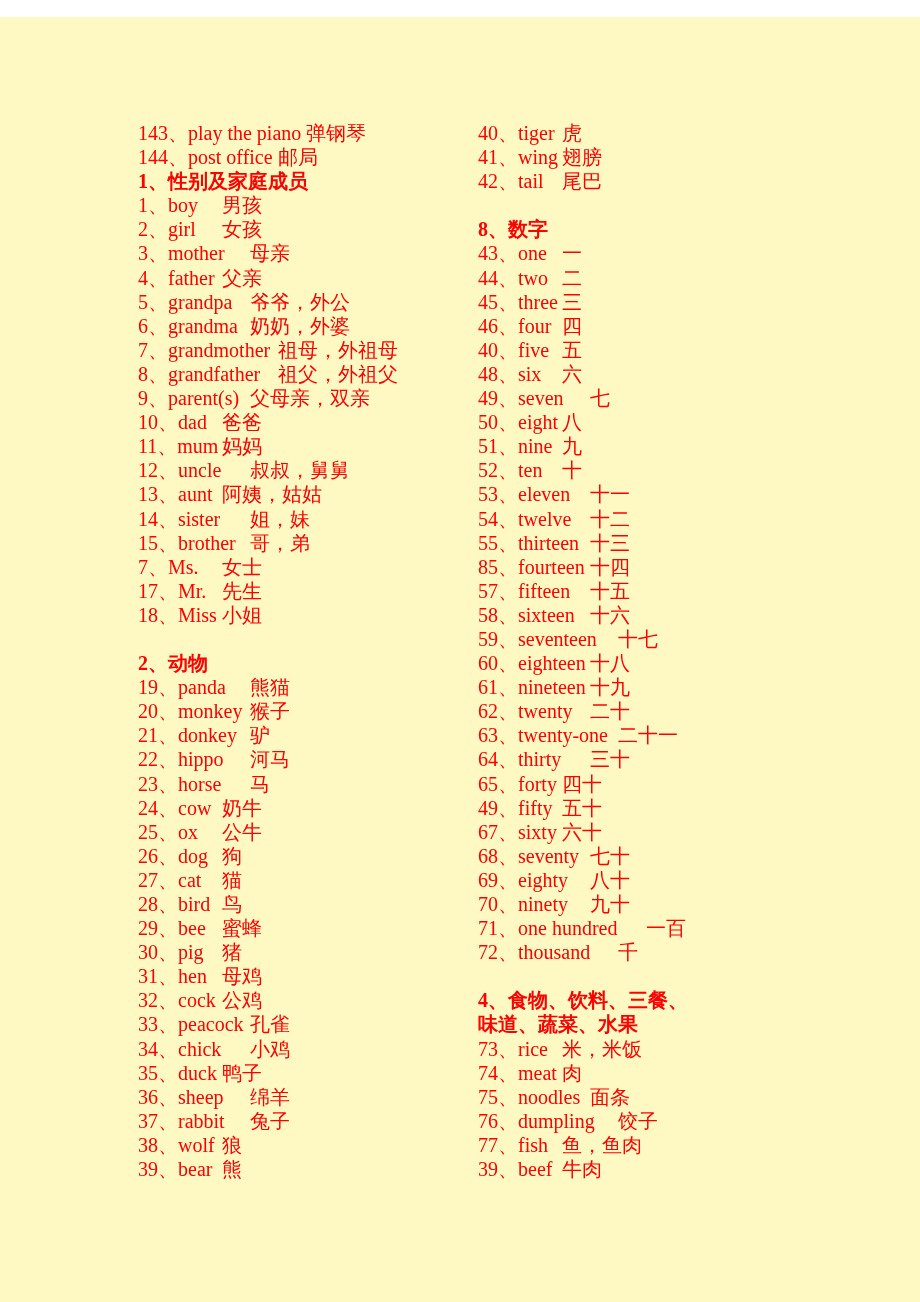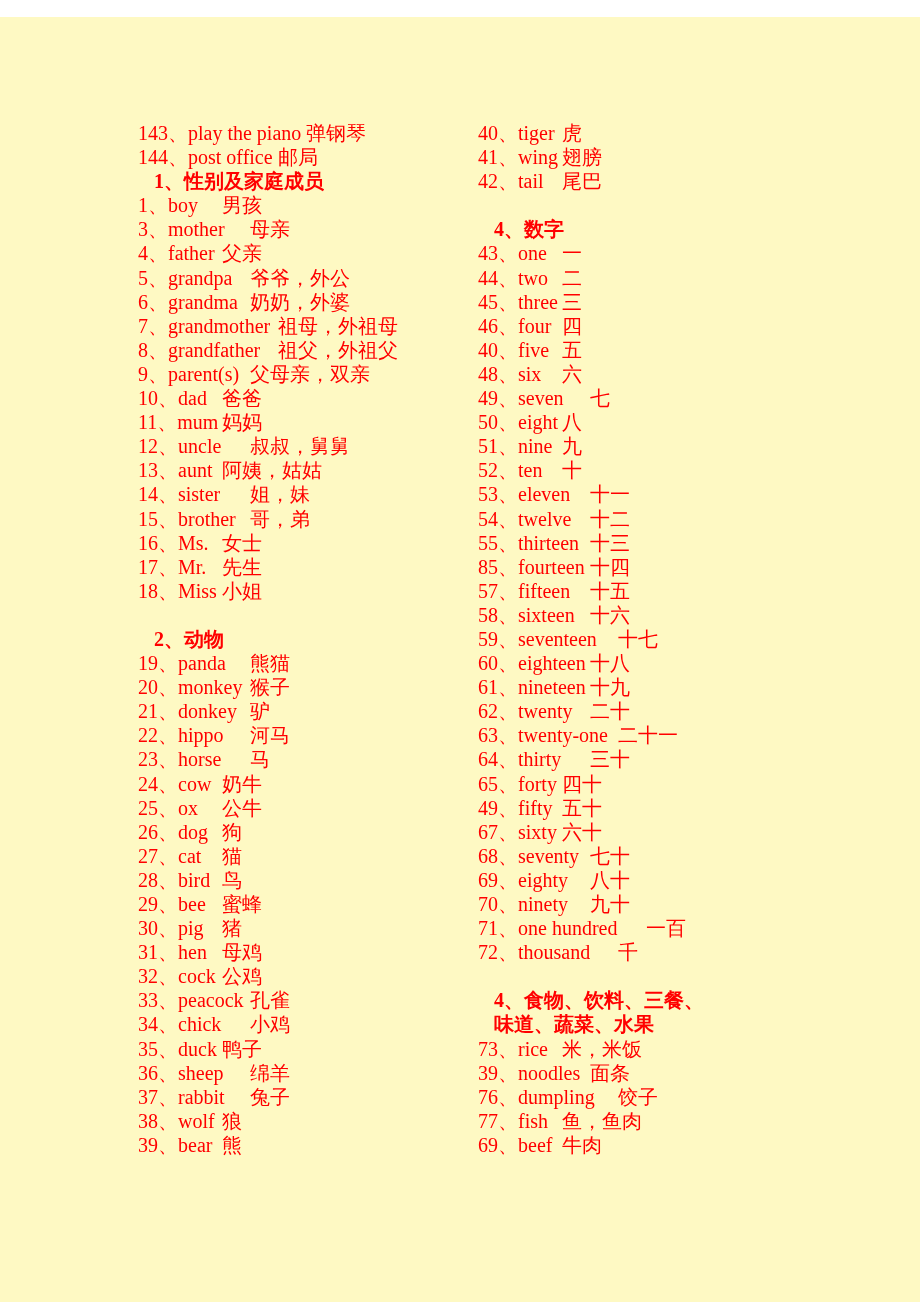--- a/index.html
+++ b/index.html
@@ -28,46 +28,46 @@
   }
   .column-left  { left: 138px; width: 336px; }
   .column-right { left: 478px; width: 430px; }
   .line {
     white-space: pre;
     -moz-tab-size: 28;
     tab-size: 28px;
   }
   .line.header {
     font-weight: bold;
-    margin-left: 16px;
   }
 </style>
 </head>
 <body style="background: rgb(255, 255, 255);">
 
 <div class="page" style="color: rgb(255, 0, 0);">
   <div class="column column-left" id="col-left">
       <div class="line">143、play the piano	弹钢琴</div>
       <div class="line">144、post office	邮局</div>
       <div class="line header">1、性别及家庭成员</div>
       <div class="line">1、boy	男孩</div>
+      <div class="line">2、girl	女孩</div>
       <div class="line">3、mother	母亲</div>
       <div class="line">4、father	父亲</div>
       <div class="line">5、grandpa	爷爷，外公</div>
       <div class="line">6、grandma	奶奶，外婆</div>
       <div class="line">7、grandmother	祖母，外祖母</div>
       <div class="line">8、grandfather	祖父，外祖父</div>
       <div class="line">9、parent(s)	父母亲，双亲</div>
       <div class="line">10、dad	爸爸</div>
       <div class="line">11、mum	妈妈</div>
       <div class="line">12、uncle	叔叔，舅舅</div>
       <div class="line">13、aunt	阿姨，姑姑</div>
       <div class="line">14、sister	姐，妹</div>
       <div class="line">15、brother	哥，弟</div>
-      <div class="line">16、Ms.	女士</div>
+      <div class="line">7、Ms.	女士</div>
       <div class="line">17、Mr.	先生</div>
       <div class="line">18、Miss	小姐</div>
       <div class="line">&nbsp;</div>
       <div class="line header">2、动物</div>
       <div class="line">19、panda	熊猫</div>
       <div class="line">20、monkey	猴子</div>
       <div class="line">21、donkey	驴</div>
       <div class="line">22、hippo	河马</div>
       <div class="line">23、horse	马</div>
       <div class="line">24、cow	奶牛</div>
@@ -85,21 +85,21 @@
       <div class="line">36、sheep	绵羊</div>
       <div class="line">37、rabbit	兔子</div>
       <div class="line">38、wolf	狼</div>
       <div class="line">39、bear	熊</div>
     </div>
   <div class="column column-right" id="col-right">
       <div class="line">40、tiger	虎</div>
       <div class="line">41、wing	翅膀</div>
       <div class="line">42、tail	尾巴</div>
       <div class="line">&nbsp;</div>
-      <div class="line header">4、数字</div>
+      <div class="line header">8、数字</div>
       <div class="line">43、one	一</div>
       <div class="line">44、two	二</div>
       <div class="line">45、three	三</div>
       <div class="line">46、four	四</div>
       <div class="line">40、five	五</div>
       <div class="line">48、six	六</div>
       <div class="line">49、seven	七</div>
       <div class="line">50、eight	八</div>
       <div class="line">51、nine	九</div>
       <div class="line">52、ten	十</div>
@@ -120,18 +120,19 @@
       <div class="line">67、sixty	六十</div>
       <div class="line">68、seventy	七十</div>
       <div class="line">69、eighty	八十</div>
       <div class="line">70、ninety	九十</div>
       <div class="line">71、one hundred	一百</div>
       <div class="line">72、thousand	千</div>
       <div class="line">&nbsp;</div>
       <div class="line header">4、食物、饮料、三餐、</div>
       <div class="line header">味道、蔬菜、水果</div>
       <div class="line">73、rice	米，米饭</div>
-      <div class="line">39、noodles	面条</div>
+      <div class="line">74、meat	肉</div>
+      <div class="line">75、noodles	面条</div>
       <div class="line">76、dumpling	饺子</div>
       <div class="line">77、fish	鱼，鱼肉</div>
-      <div class="line">69、beef	牛肉</div>
+      <div class="line">39、beef	牛肉</div>
     </div>
 </div>
 
 </body></html>

